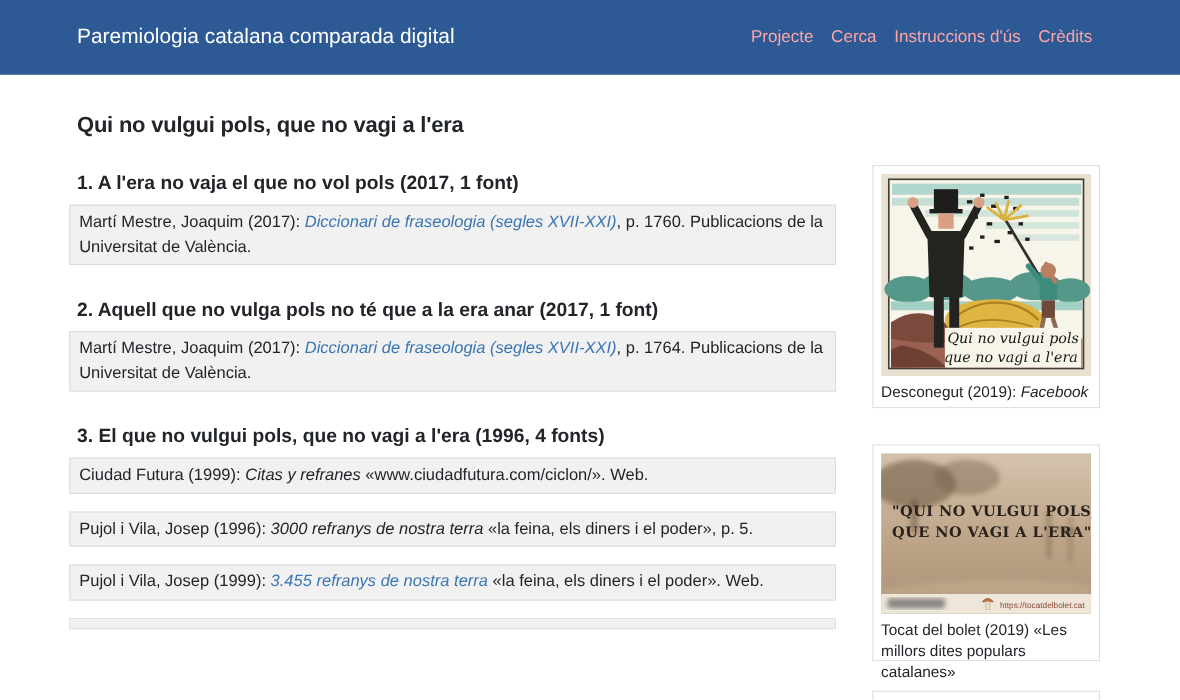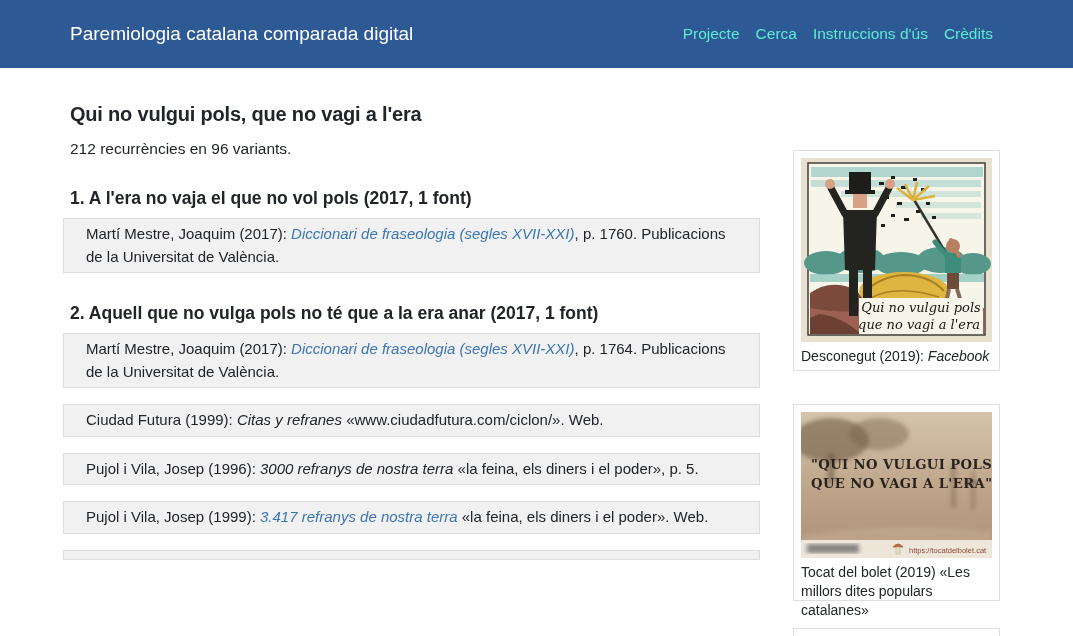--- a/index.html
+++ b/index.html
@@ -21,21 +21,21 @@
     padding: 0 80px 0 70px;
   }
   .brand {
     color: #ffffff;
     font-size: 19px;
     text-decoration: none;
     cursor: pointer;
   }
   .nav-links { display: flex; gap: 16px; list-style: none; margin: 0; padding: 0; }
   .nav-links a {
-    color: #5eead4;
+    color: #fca5a5;
     font-size: 15.5px;
     text-decoration: none;
     cursor: pointer;
   }
   
   .page { position: relative; width: 1073px; height: 568px; }
   main.content {
     position: absolute; left: 63px; top: 0;
     width: 697px;
     padding-top: 35px;
@@ -56,21 +56,21 @@
     font-size: 15.5px;
   }
   h2.variant-heading {
     margin: 30px 0 9px; padding-left: 7px;
     font-size: 17.5px; font-weight: 700;
     color: #212529;
   }
   .cite {
     background: #f1f1f1;
     border: 1px solid #dddddd;
-    padding: 4px 22px;
+    padding: 4px 8px;
     margin-bottom: 16px;
     font-size: 15px;
     line-height: 1.5;
     color: #212529;
   }
   .cite a.work-link { color: #3b76b4; font-style: italic; text-decoration: none; cursor: pointer; }
   .cite .work { }
   .group-box {
     border: 1px solid #dddddd;
     margin-bottom: 16px;
@@ -110,45 +110,45 @@
     <li><a>Cerca</a></li>
     <li><a>Instruccions d'ús</a></li>
     <li><a>Crèdits</a></li>
   </ul>
 </nav>
 
 <div class="page">
 
   <main class="content">
     <h1 class="page-title">Qui no vulgui pols, que no vagi a l'era</h1>
-    <p class="summary">212 recurrències en 96 variants.</p>
 
     <section>
       <h2 class="variant-heading">1. A l'era no vaja el que no vol pols (2017, 1 font)</h2>
       <div class="cite">
         <span>Martí Mestre, Joaquim (2017): </span><a class="work-link">Diccionari de fraseologia (segles XVII-XXI)</a><span>, p. 1760. Publicacions de la Universitat de València.</span>
       </div>
     </section>
 
     <section>
       <h2 class="variant-heading">2. Aquell que no vulga pols no té que a la era anar (2017, 1 font)</h2>
       <div class="cite">
         <span>Martí Mestre, Joaquim (2017): </span><a class="work-link">Diccionari de fraseologia (segles XVII-XXI)</a><span>, p. 1764. Publicacions de la Universitat de València.</span>
       </div>
     </section>
 
     <section>
+      <h2 class="variant-heading">3. El que no vulgui pols, que no vagi a l'era (1996, 4 fonts)</h2>
       <div class="cite">
         <span>Ciudad Futura (1999): </span><em class="work">Citas y refranes</em><span> «www.ciudadfutura.com/ciclon/». Web.</span>
       </div>
       <div class="cite">
         <span>Pujol i Vila, Josep (1996): </span><em class="work">3000 refranys de nostra terra</em><span> «la feina, els diners i el poder», p. 5.</span>
       </div>
       <div class="cite">
-        <span>Pujol i Vila, Josep (1999): </span><a class="work-link">3.417 refranys de nostra terra</a><span> «la feina, els diners i el poder». Web.</span>
+        <span>Pujol i Vila, Josep (1999): </span><a class="work-link">3.455 refranys de nostra terra</a><span> «la feina, els diners i el poder». Web.</span>
       </div>
       <div class="group-box">
         <div class="group-row alt">
           
         </div>
       </div>
     </section>
   </main>
 
   <aside class="sidebar">

